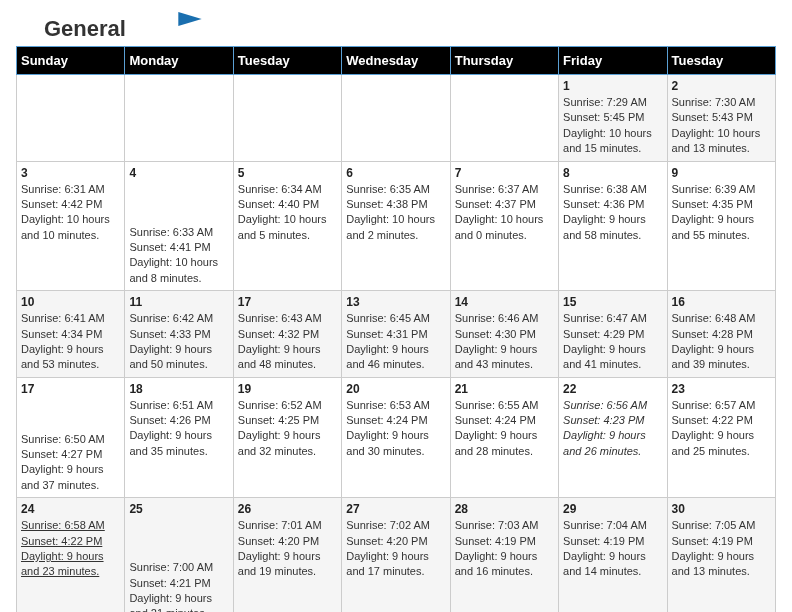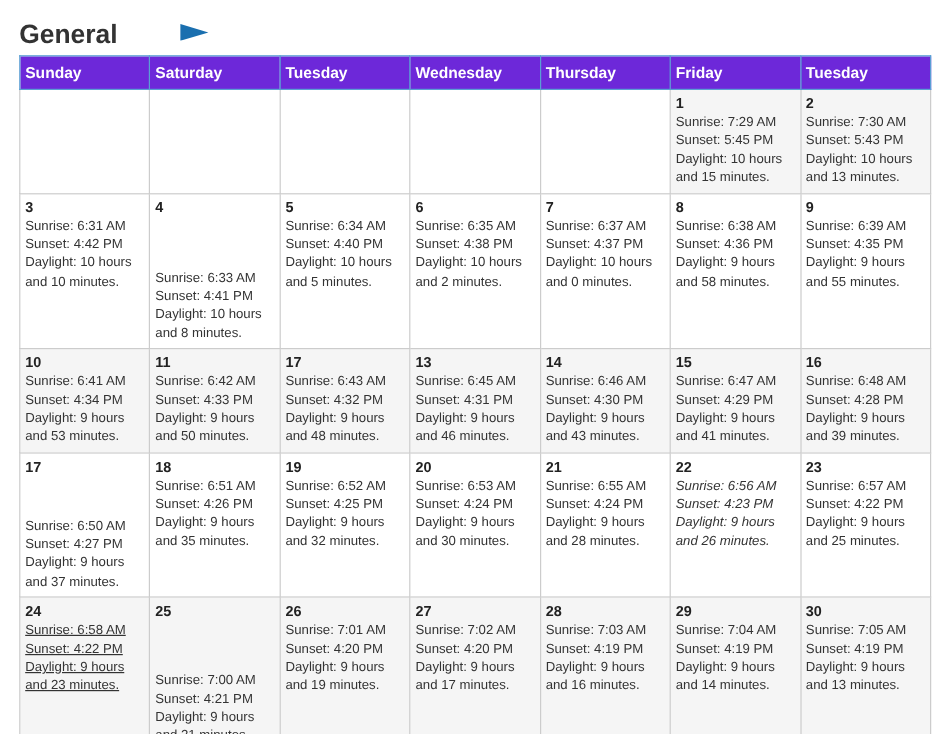--- a/index.html
+++ b/index.html
@@ -39,21 +39,21 @@
       font-size: 16px;
       font-weight: normal;
       color: #333;
     }
     table {
       width: 100%;
       border-collapse: collapse;
       table-layout: fixed;
     }
     thead tr th {
-      background: #6d28d9;
+      background: #000000;
       color: #fff;
       font-size: 13px;
       font-weight: bold;
       padding: 6px 4px;
       text-align: left;
       border: 1px solid #5a9fd4;
     }
     tbody tr td {
       border: 1px solid #ccc;
       vertical-align: top;
@@ -81,39 +81,39 @@
     }
     .empty-cell {
       background: #fff !important;
     }
   </style>
 </head>
 <body>
 
 <div class="header-area">
   <div class="logo">
-    <div style="display:flex;align-items:center;">
+    <div style="display:flex;align-items:flex-start;margin-left:28px;">
       <span style="font-size:22px;font-weight:bold;color:#333;">General</span>
       <svg class="logo-arrow" viewBox="0 0 30 18">
         <polygon points="0,0 30,9 0,18" fill="#1a6faf"></polygon>
       </svg>
     </div>
     <span style="font-size:22px;font-weight:bold;color:#1a6faf;margin-top:-6px;"></span>
   </div>
   <div class="title-area">
     <h1></h1>
     <h2></h2>
   </div>
 </div>
 
 <table>
   <thead>
     <tr id="weekday-header">
         <th>Sunday</th>
-        <th>Saturday</th>
+        <th>Monday</th>
         <th>Tuesday</th>
         <th>Wednesday</th>
         <th>Thursday</th>
         <th>Friday</th>
         <th>Tuesday</th>
       </tr>
   </thead>
   <tbody id="calendar-body">
       <tr>
         <td class="empty-cell"></td>

